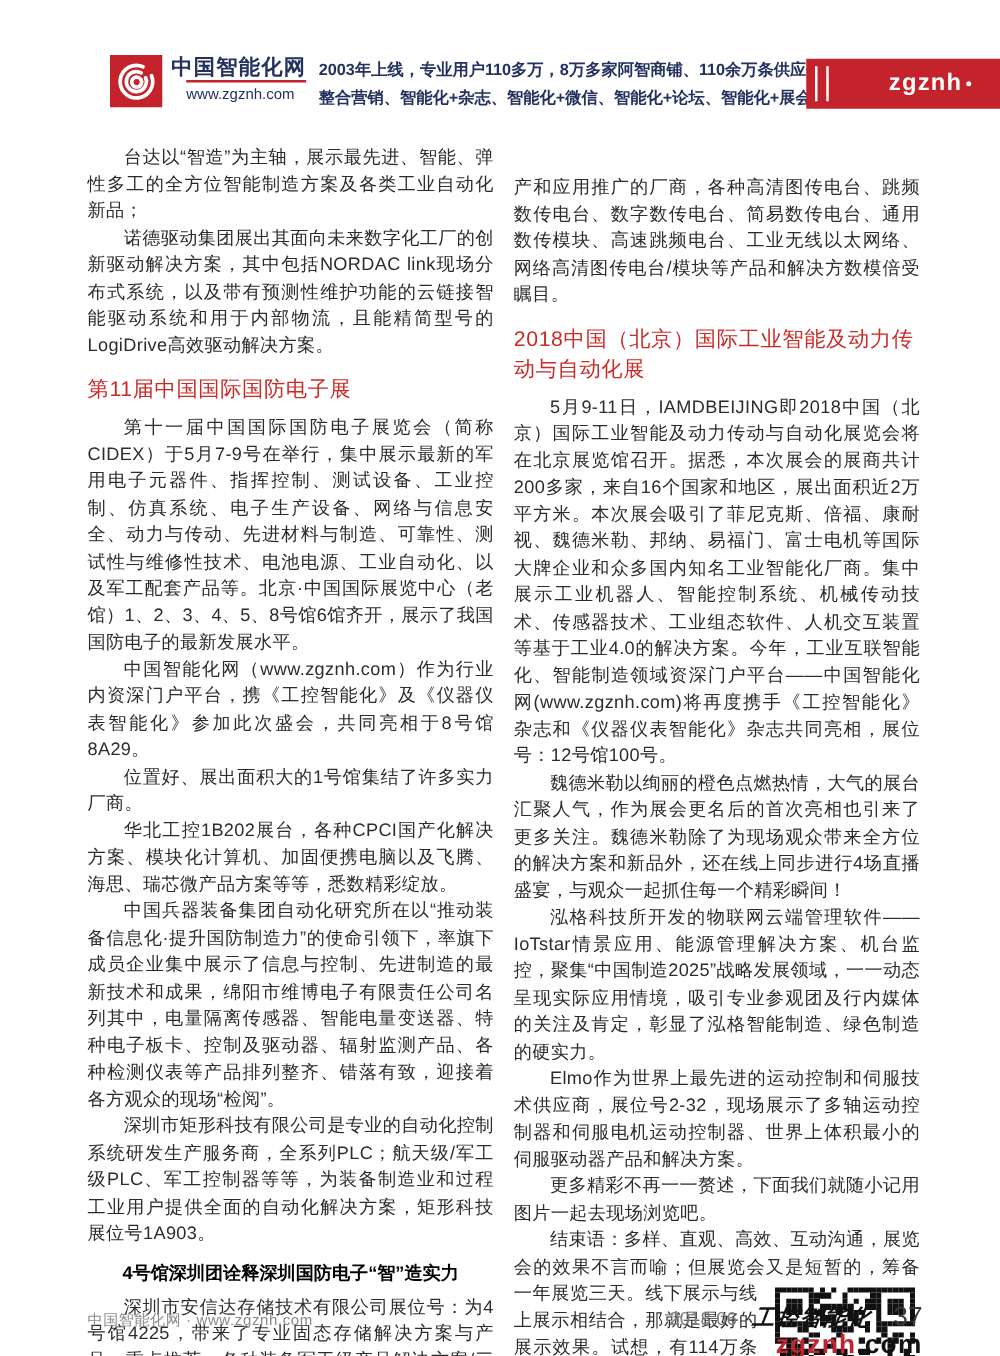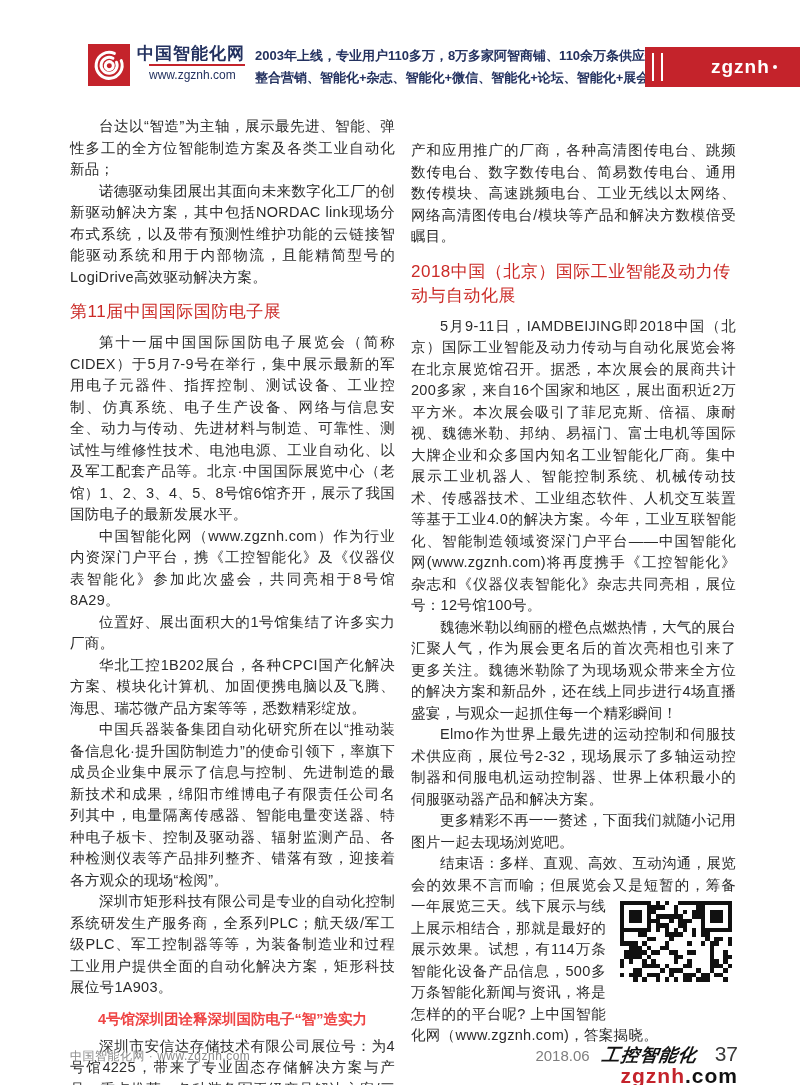--- a/index.html
+++ b/index.html
@@ -34,21 +34,21 @@
   .para{
     margin:0;font-size:14.5px;line-height:21.5px;text-align:justify;
     text-indent:2em;letter-spacing:0.3px;
   }
   .para.no-indent{text-indent:0;margin-top:24px;}
   .sec-heading{
     margin:12px 0 8px 0;font-size:17px;font-weight:normal;color:#cb2a26;
     line-height:24px;letter-spacing:0.5px;
   }
   .sub-heading{
-    margin:10px 0 6px 0;font-size:14.5px;font-weight:bold;color:#ef4444;
+    margin:10px 0 6px 0;font-size:14.5px;font-weight:bold;color:#000000;
     text-align:center;line-height:21px;
   }
   
   .closing{overflow:visible;}
   .qr-spacer{float:right;width:0;height:44px;}
   .qr-float{float:right;clear:right;width:120px;margin:4px 0 2px 10px;text-align:center;}
   .qr{
     width:112px;height:112px;margin:0 auto;background:#ffffff;
     display:grid;grid-template-columns:repeat(25,1fr);grid-template-rows:repeat(25,1fr);
   }
@@ -128,20 +128,21 @@
 
     </section>
 
     <section class="col">
       <p class="para no-indent">产和应用推广的厂商，各种高清图传电台、跳频数传电台、数字数传电台、简易数传电台、通用数传模块、高速跳频电台、工业无线以太网络、网络高清图传电台/模块等产品和解决方数模倍受瞩目。</p>
 
       <h2 class="sec-heading">2018中国（北京）国际工业智能及动力传动与自动化展</h2>
 
       <p class="para">5月9-11日，IAMDBEIJING即2018中国（北京）国际工业智能及动力传动与自动化展览会将在北京展览馆召开。据悉，本次展会的展商共计200多家，来自16个国家和地区，展出面积近2万平方米。本次展会吸引了菲尼克斯、倍福、康耐视、魏德米勒、邦纳、易福门、富士电机等国际大牌企业和众多国内知名工业智能化厂商。集中展示工业机器人、智能控制系统、机械传动技术、传感器技术、工业组态软件、人机交互装置等基于工业4.0的解决方案。今年，工业互联智能化、智能制造领域资深门户平台——中国智能化网(www.zgznh.com)将再度携手《工控智能化》杂志和《仪器仪表智能化》杂志共同亮相，展位号：12号馆100号。</p>
       <p class="para">魏德米勒以绚丽的橙色点燃热情，大气的展台汇聚人气，作为展会更名后的首次亮相也引来了更多关注。魏德米勒除了为现场观众带来全方位的解决方案和新品外，还在线上同步进行4场直播盛宴，与观众一起抓住每一个精彩瞬间！</p>
+      <p class="para">泓格科技所开发的物联网云端管理软件——IoTstar情景应用、能源管理解决方案、机台监控，聚集“中国制造2025”战略发展领域，一一动态呈现实际应用情境，吸引专业参观团及行内媒体的关注及肯定，彰显了泓格智能制造、绿色制造的硬实力。</p>
       <p class="para">Elmo作为世界上最先进的运动控制和伺服技术供应商，展位号2-32，现场展示了多轴运动控制器和伺服电机运动控制器、世界上体积最小的伺服驱动器产品和解决方案。</p>
       <p class="para">更多精彩不再一一赘述，下面我们就随小记用图片一起去现场浏览吧。</p>
 
       <div class="closing">
         <div class="qr-spacer"></div>
         <div class="qr-float">
           <div class="qr" id="qr">
               <div class="m"></div>
               <div class="m"></div>
               <div class="m"></div>

